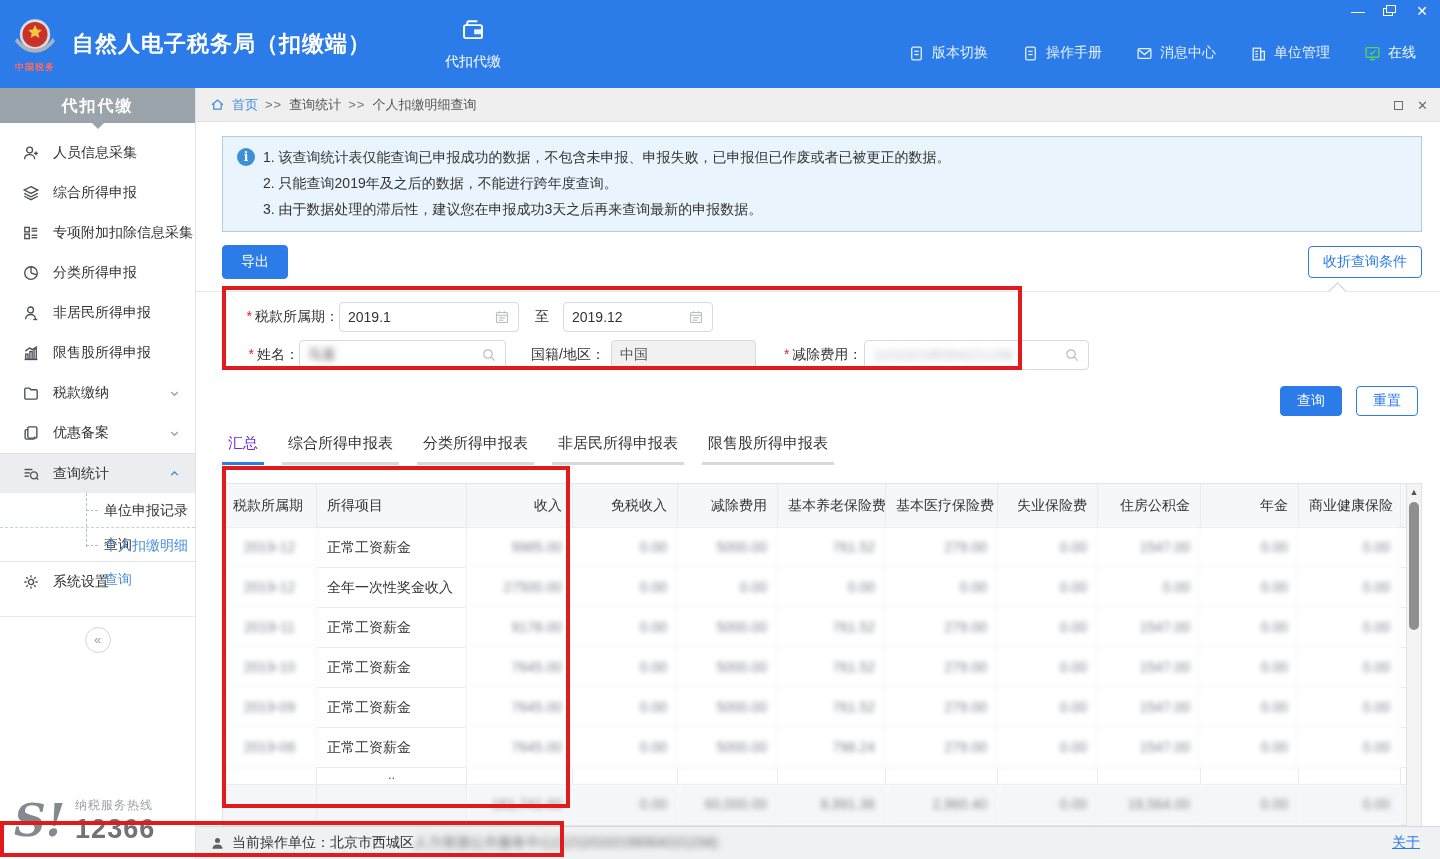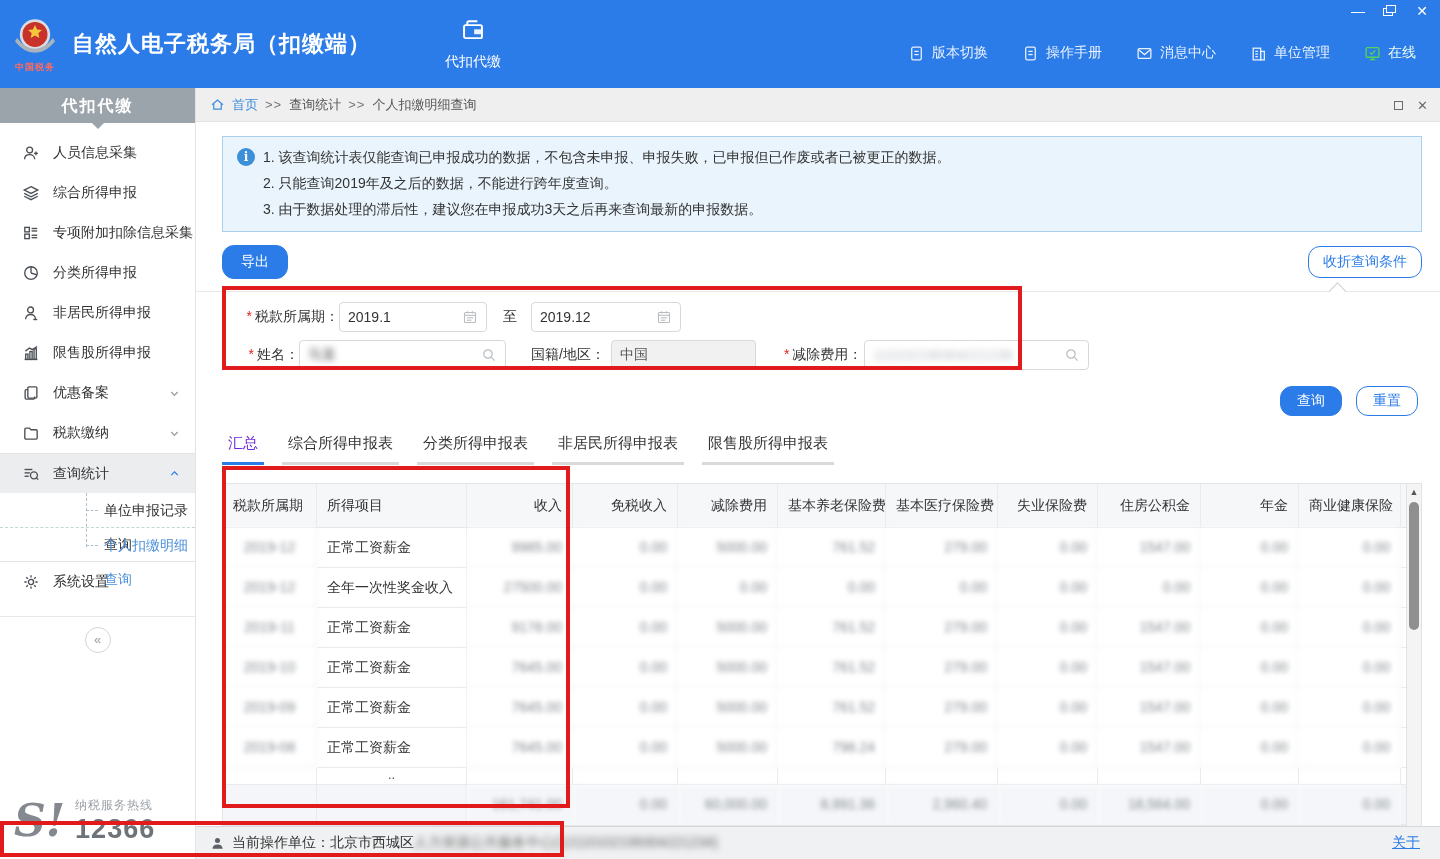--- a/index.html
+++ b/index.html
@@ -64,21 +64,21 @@
   .pc-close { font-size:13px; cursor:pointer; }
 
   .content { height:704px; position:relative; background:#fff; overflow:hidden; }
 
   .notice { margin:14px 18px 0 26px; background:#e9f4fd; border:1px solid #a9d1ef; padding:7px 14px 9px 14px; font-size:14px; color:#333; }
   .notice-line { line-height:26px; display:flex; align-items:center; gap:8px; }
   .notice-line .spacer { width:18px; flex:0 0 18px; }
   .info-dot { width:18px; height:18px; flex:0 0 18px; border-radius:50%; background:#3d8fd8; color:#fff; font-size:12px; font-weight:bold; text-align:center; line-height:18px; font-family:"DejaVu Serif",serif; }
 
   .toolbar { margin:13px 18px 0 26px; display:flex; align-items:center; }
-  .btn { border-radius:12px; font-size:14px; cursor:pointer; text-align:left; }
+  .btn { border-radius:4px; font-size:14px; cursor:pointer; text-align:left; }
   .btn-primary { background:#2b7ce9; color:#fff; border:1px solid #2b7ce9; padding:7px 18px; }
   .btn-outline { background:#fff; color:#2b7ce9; border:1px solid #2b7ce9; padding:6px 14px; }
   .btn-collapse { margin-left:auto; }
 
   .divider { margin-top:12px; border-top:1px solid #e8e8e8; position:relative; }
   .divider .caret { position:absolute; right:96px; top:-7px; width:13px; height:13px; background:#fff; border-left:1px solid #cfcfcf; border-top:1px solid #cfcfcf; transform:rotate(45deg); }
 
   .filters { padding:10px 0 6px 0; font-size:14px; color:#333; }
   .frow { display:flex; align-items:center; height:30px; margin-top:0; }
   .frow + .frow { margin-top:8px; }
@@ -283,38 +283,38 @@
                 <rect x="7" y="6.7" width="2" height="7"></rect>
                 <rect x="10.7" y="4.2" width="2" height="9.5"></rect>
                 <polyline points="3,6.3 6.6,3.6 9.4,5 13.4,2.2"></polyline>
               </svg>
             </span>
             <span>限售股所得申报</span>
           </div>
           <div class="side-item">
             <span class="ic">
               <svg viewBox="0 0 16 16" fill="none" stroke="currentColor" stroke-width="1.2">
-                <rect x="5.2" y="2.5" width="8" height="10" rx="1"></rect>
-                <path d="M5.2 5H3.8a1 1 0 0 0-1 1v6.5a1 1 0 0 0 1 1h6.4a1 1 0 0 0 1-1v-1.4"></path>
-              </svg>
-            </span>
-            <span>优惠备案</span>
+                <path d="M2.5 4.6a1 1 0 0 1 1-1h3l1.5 1.5h4.5a1 1 0 0 1 1 1v6.3a1 1 0 0 1-1 1h-9a1 1 0 0 1-1-1z"></path>
+              </svg>
+            </span>
+            <span>税款缴纳</span>
             <span class="ic chev">
               <svg viewBox="0 0 16 16" fill="none" stroke="currentColor" stroke-width="1.5">
                 <polyline points="4,6.2 8,10.2 12,6.2"></polyline>
               </svg>
             </span>
           </div>
           <div class="side-item">
             <span class="ic">
               <svg viewBox="0 0 16 16" fill="none" stroke="currentColor" stroke-width="1.2">
-                <path d="M2.5 4.6a1 1 0 0 1 1-1h3l1.5 1.5h4.5a1 1 0 0 1 1 1v6.3a1 1 0 0 1-1 1h-9a1 1 0 0 1-1-1z"></path>
-              </svg>
-            </span>
-            <span>税款缴纳</span>
+                <rect x="5.2" y="2.5" width="8" height="10" rx="1"></rect>
+                <path d="M5.2 5H3.8a1 1 0 0 0-1 1v6.5a1 1 0 0 0 1 1h6.4a1 1 0 0 0 1-1v-1.4"></path>
+              </svg>
+            </span>
+            <span>优惠备案</span>
             <span class="ic chev">
               <svg viewBox="0 0 16 16" fill="none" stroke="currentColor" stroke-width="1.5">
                 <polyline points="4,6.2 8,10.2 12,6.2"></polyline>
               </svg>
             </span>
           </div>
           <div class="side-item expanded">
             <span class="ic">
               <svg viewBox="0 0 16 16" fill="none" stroke="currentColor" stroke-width="1.2">
                 <line x1="2.3" y1="4" x2="9.2" y2="4"></line>
@@ -398,21 +398,21 @@
           <button class="btn btn-outline btn-collapse">收折查询条件</button>
         </div>
 
         <div class="divider">
             <span class="caret"></span>
           </div>
 
         <div class="filters">
           <div class="frow">
             <span class="flabel" style="width:143px"><i class="req">*</i><span>税款所属期：</span></span>
-            <span class="inp" style="width:148px">
+            <span class="inp" style="width:180px">
               <span class="val">2019.1</span>
               <span class="ic">
                   <svg viewBox="0 0 16 16" fill="none" stroke="currentColor" stroke-width="1.1">
                     <rect x="2.5" y="3.5" width="11" height="10" rx="1"></rect>
                     <line x1="2.5" y1="6.3" x2="13.5" y2="6.3"></line>
                     <line x1="5.5" y1="2.2" x2="5.5" y2="4.4"></line>
                     <line x1="10.5" y1="2.2" x2="10.5" y2="4.4"></line>
                     <line x1="4.8" y1="8.8" x2="11.2" y2="8.8"></line>
                     <line x1="4.8" y1="11.2" x2="9.5" y2="11.2"></line>
                   </svg>

